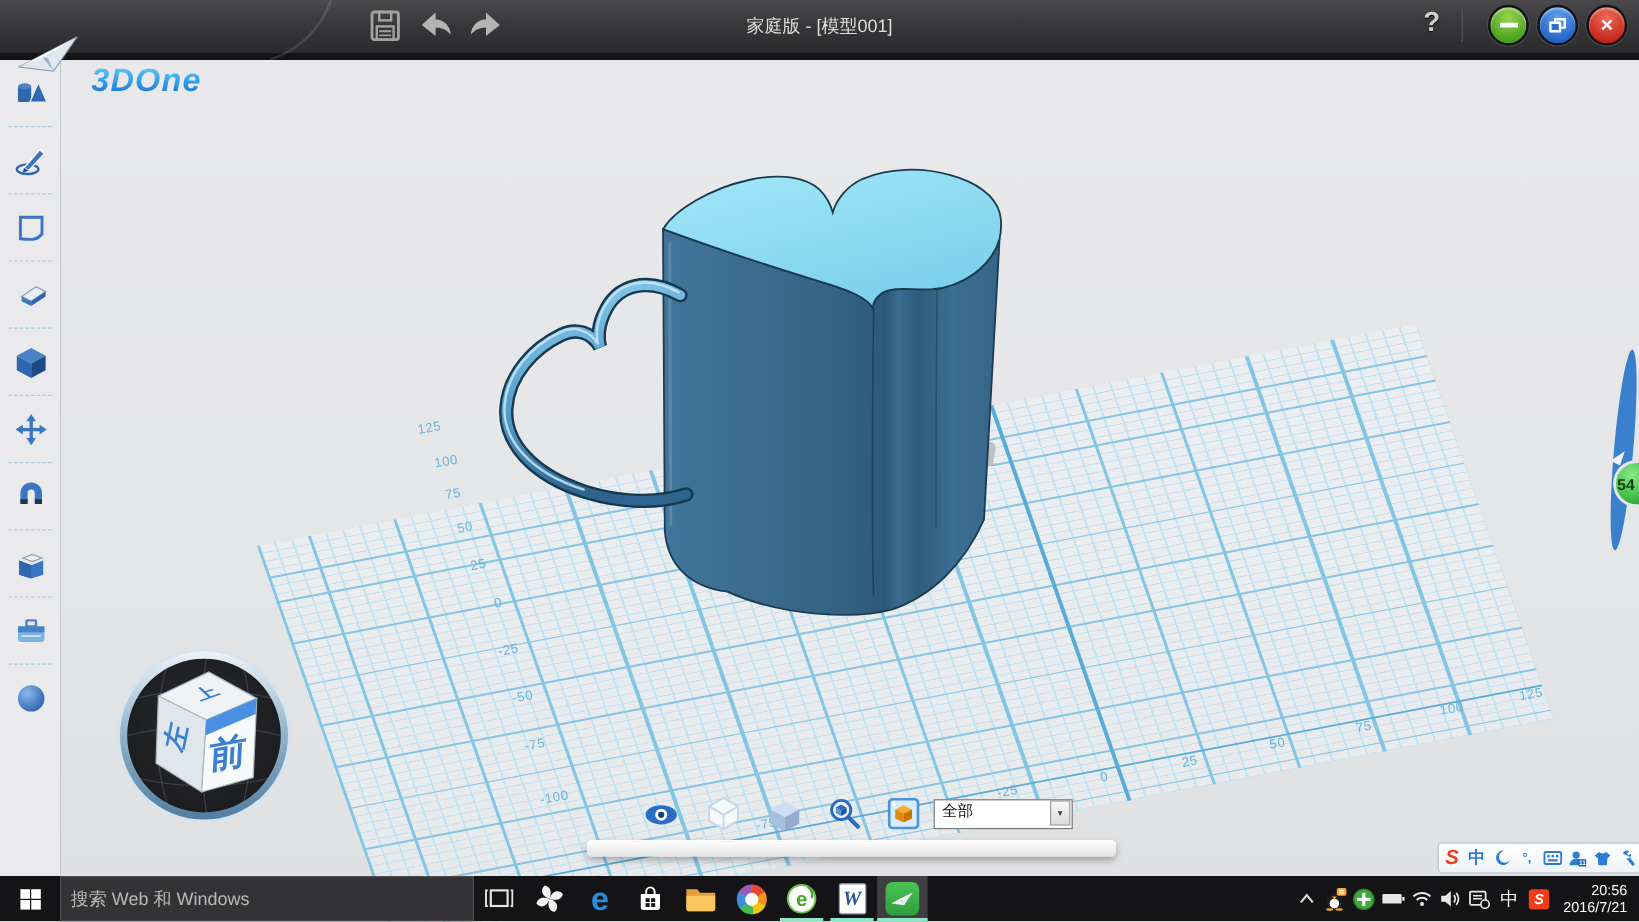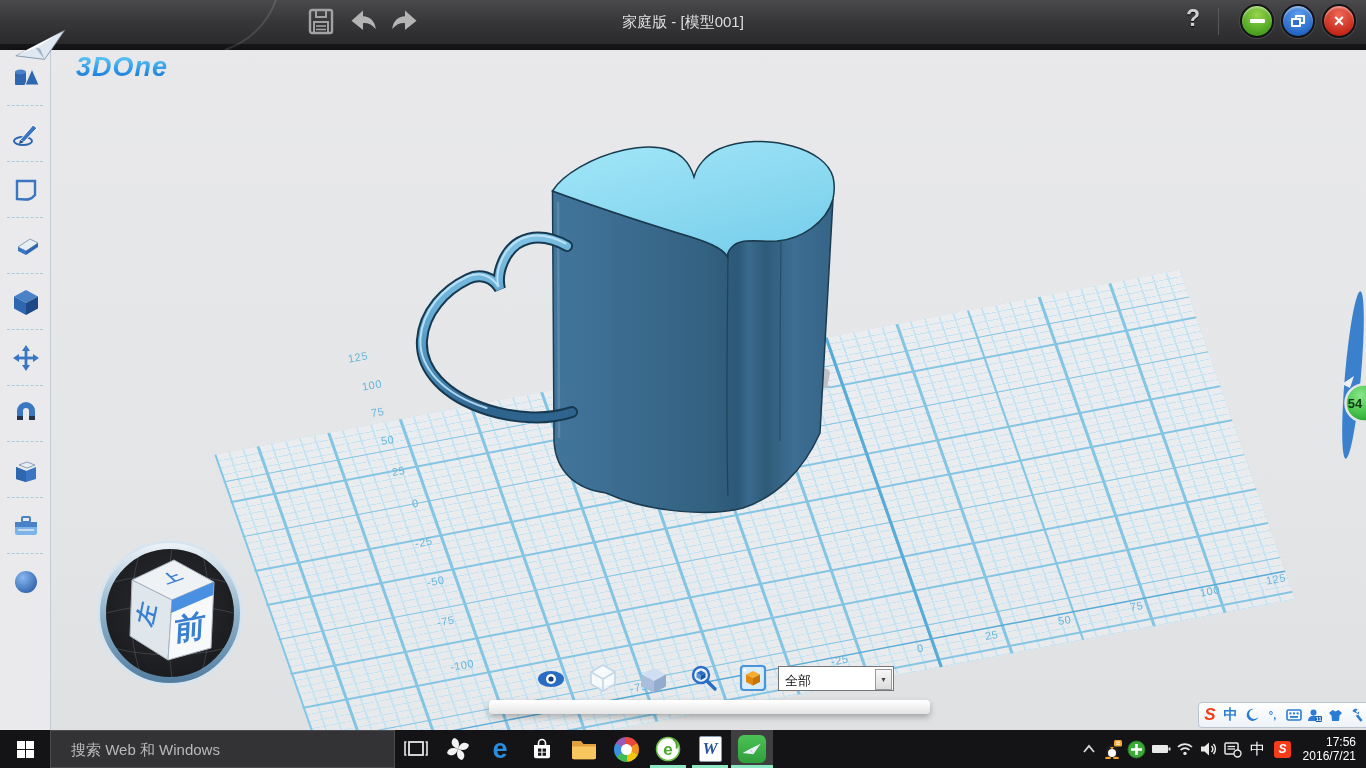--- a/index.html
+++ b/index.html
@@ -72,21 +72,21 @@
     font-size:38px; color:#b4b7bc; opacity:.8; letter-spacing:1px;
     text-shadow:0 1px 0 rgba(255,255,255,.75); }
   #mug { position:absolute; left:405px; top:125px; z-index:3; }
   #navcube { position:absolute; left:95px; top:538px; z-index:4; cursor:pointer; }
 
   .vtool { position:absolute; z-index:5; cursor:pointer; }
   .shelf { position:absolute; left:489px; top:700px; width:441px; height:14px;
     border-radius:4px; background:linear-gradient(180deg,#ffffff,#e3e3e3);
     box-shadow:0 3px 6px rgba(0,0,0,.28); border-top:1px solid #fff; z-index:4; cursor:pointer; }
   .vt-dropdown { position:absolute; left:778px; top:666px; width:116px; height:25px;
-    background:#fff; border:1px solid #767676; display:flex; align-items:flex-end;
+    background:#fff; border:1px solid #767676; display:flex; align-items:flex-start;
     z-index:5; cursor:pointer; }
   .vt-dropdown .val { flex:1; font-size:13px; color:#111; padding-left:6px; }
   .vt-dropdown .dd-btn { width:17px; height:21px; margin-right:1px; border:1px solid #9a9a9a;
     background:linear-gradient(180deg,#f7f7f7,#dcdcdc); display:flex; align-items:center;
     justify-content:center; font-size:8px; color:#444; }
 
   #edgeWidgets { position:absolute; left:1330px; top:285px; z-index:5; }
 
   
   .sogou { position:absolute; left:1198px; top:702px; width:170px; height:26px;
@@ -98,21 +98,21 @@
   .sg-logo { color:#f43b1a; font-size:17px; font-style:italic; font-weight:bold; width:18px; }
 
   
   .taskbar { position:absolute; left:0; top:730px; width:1366px; height:38px;
     background:#141416; z-index:9; display:flex; align-items:stretch; }
   .tb-start { width:50px; display:flex; align-items:center; justify-content:center; cursor:pointer; }
   .winlogo { display:grid; grid-template-columns:8px 8px; grid-template-rows:8px 8px; gap:1px; }
   .winlogo span { background:#fff; }
   .tb-search { width:345px; background:#333336; border:1px solid #4c4c4f; display:flex; align-items:center; }
   .tb-search input { width:100%; background:transparent; border:none; outline:none;
-    color:#f9a8d4; font-size:15px; padding-left:20px; font-family:"Liberation Sans",sans-serif; }
+    color:#f9a8d4; font-size:15px; padding-left:8px; font-family:"Liberation Sans",sans-serif; }
   .tb-search input::placeholder { color:#b9b9b9; opacity:1; }
   .tb-ico { width:42px; display:flex; align-items:center; justify-content:center;
     cursor:pointer; position:relative; }
   .tb-ico.active { background:#3f3f42; }
   .tb-ico .runline { position:absolute; bottom:0; left:3px; right:3px; height:3px; background:#8ee7c3; }
   .tb-ico.active .runline { left:0; right:0; }
   .tray { margin-left:auto; display:flex; align-items:center; }
   .tray-ico { width:24px; height:38px; display:flex; align-items:center; justify-content:center; cursor:pointer; }
   .tray-ime { color:#fff; font-size:15px; width:26px; text-align:center; cursor:pointer; }
   .clock { color:#fff; font-size:12px; text-align:right; line-height:14px;
@@ -594,19 +594,19 @@
           <line x1="3.5" y1="5.5" x2="11" y2="5.5" stroke="#e8e8e8" stroke-width="1.3"></line>
           <line x1="3.5" y1="8" x2="11" y2="8" stroke="#e8e8e8" stroke-width="1.3"></line>
           <circle cx="13.5" cy="12.5" r="3.5" fill="#141416" stroke="#e8e8e8" stroke-width="1.4"></circle>
         </svg>
       </span>
       <span class="tray-ime">中</span>
       <span class="tray-ico">
         <span class="sgtray">S</span>
       </span>
       <div class="clock">
-        <span>17:56</span>
+        <span>20:56</span>
         <span>2016/7/21</span>
       </div>
     </div>
   </div>
 
 </div>
 
 </body></html>

